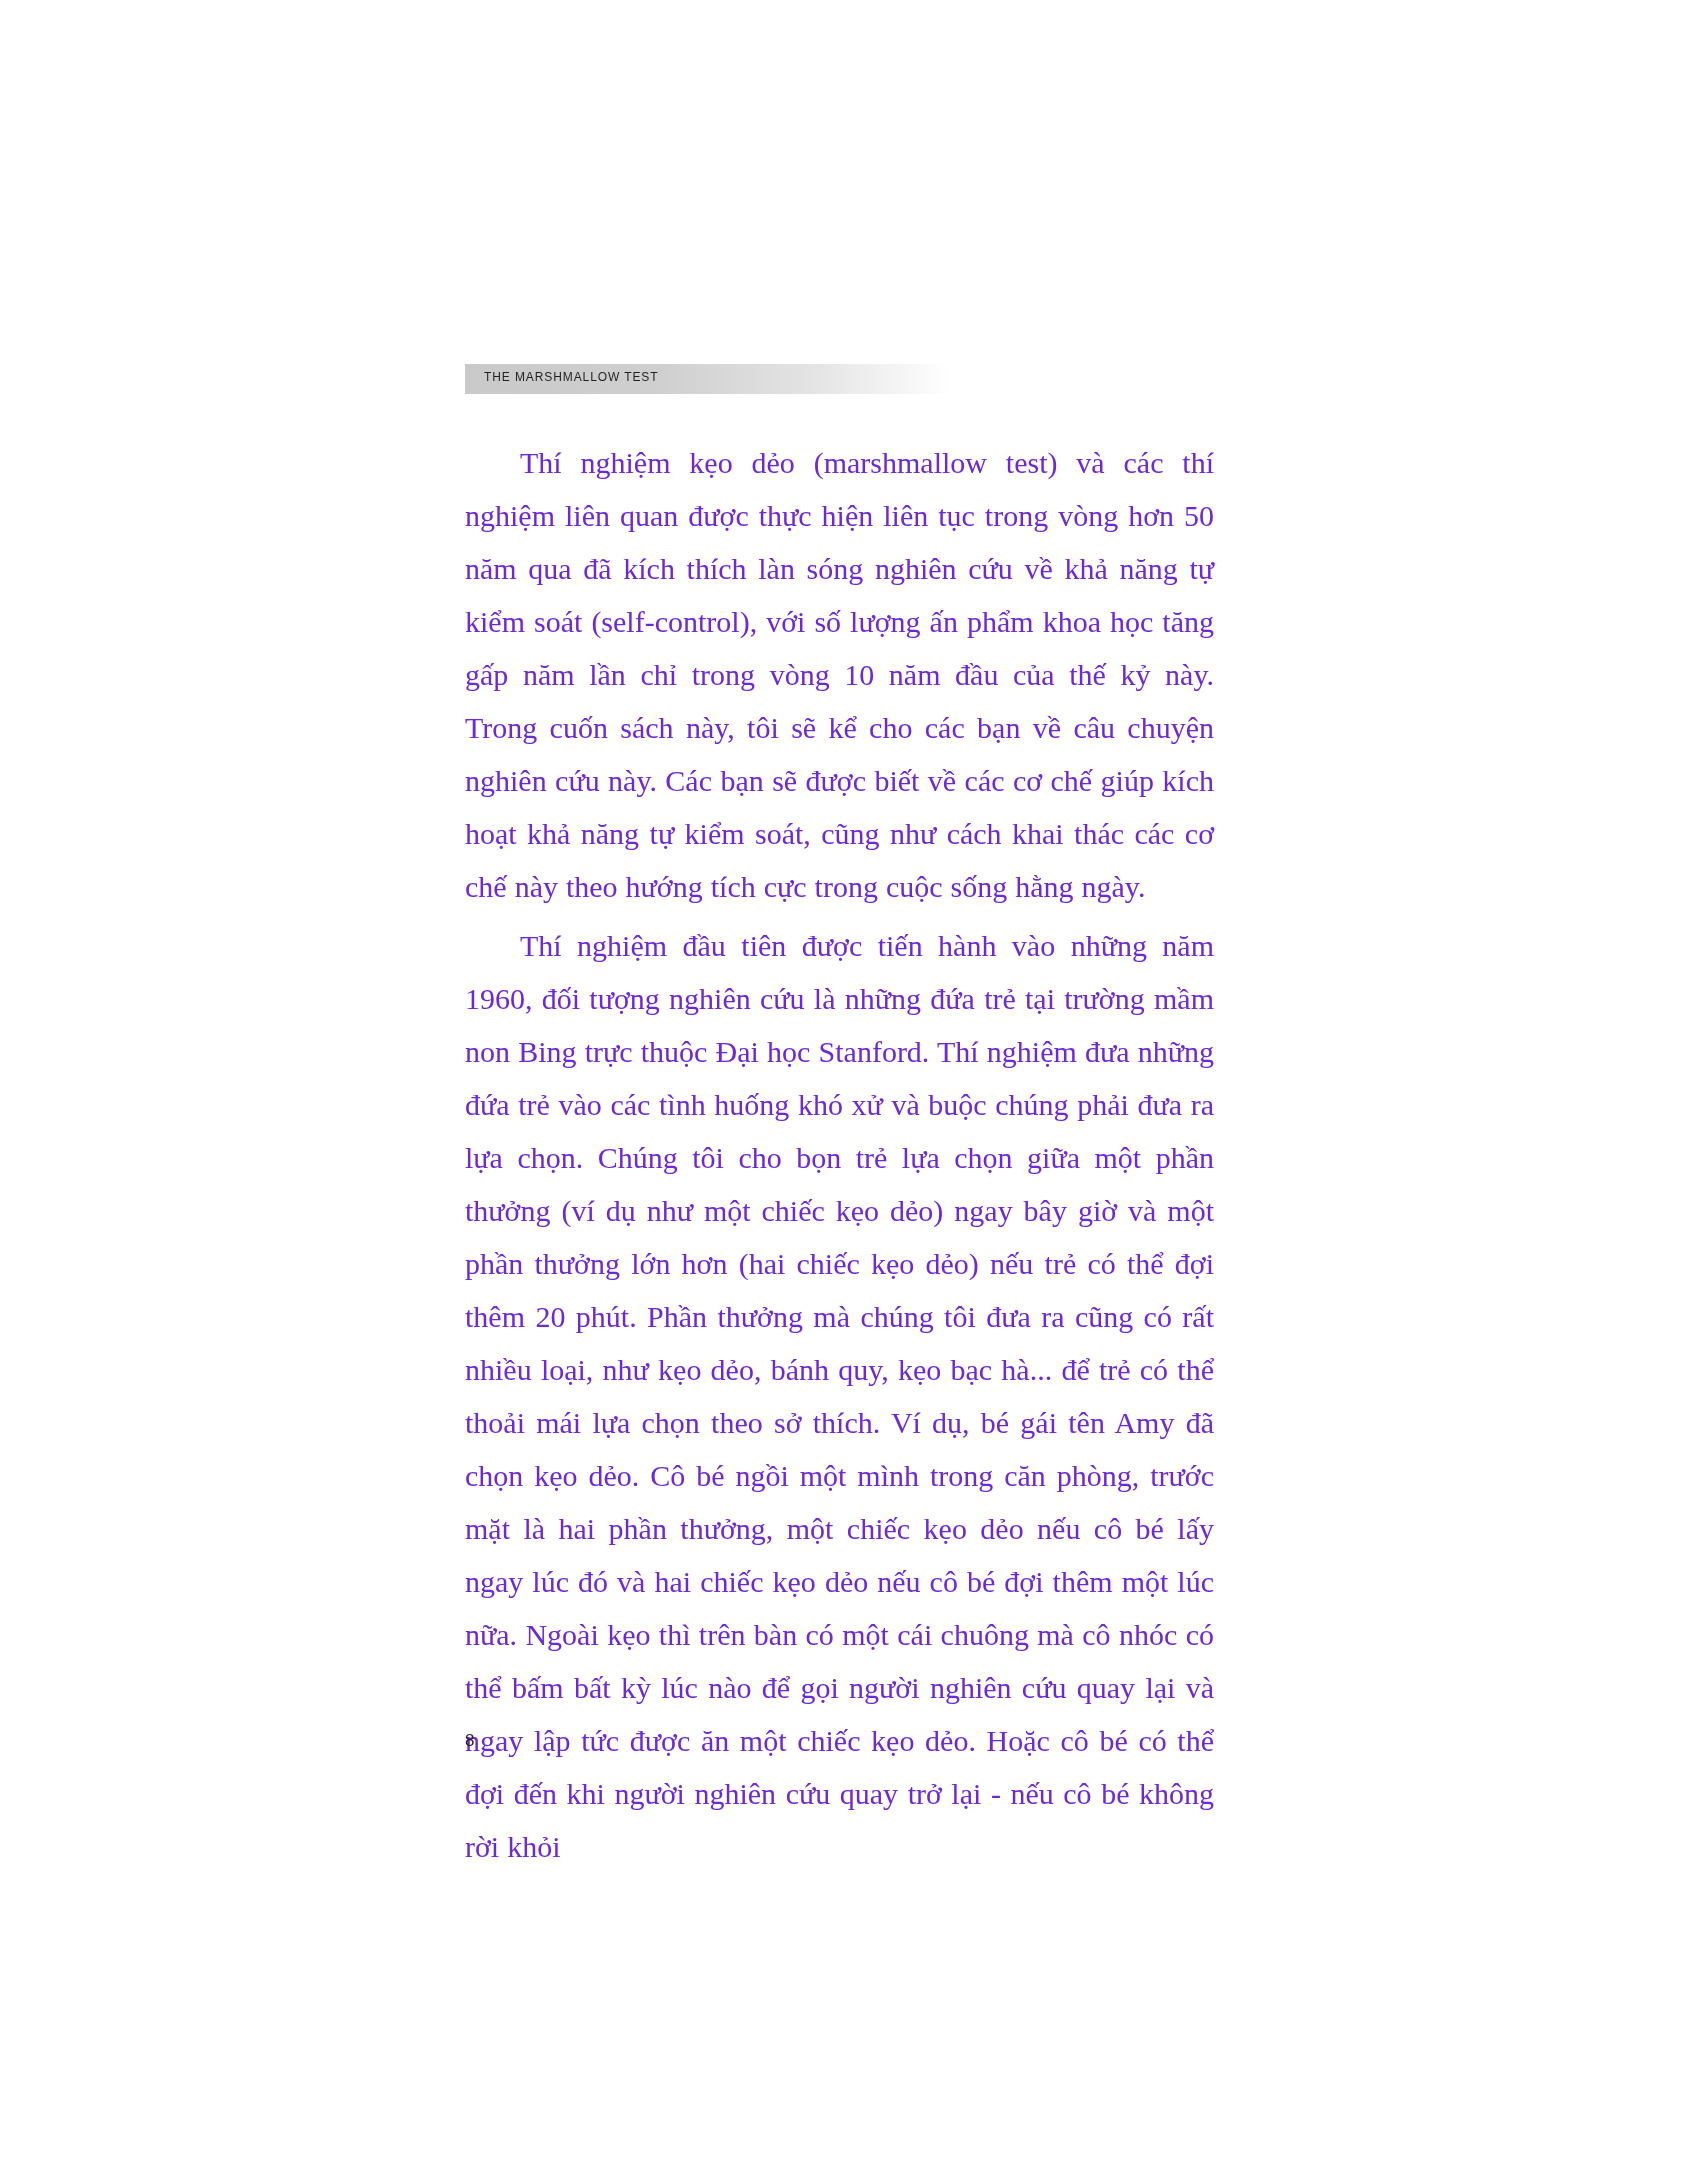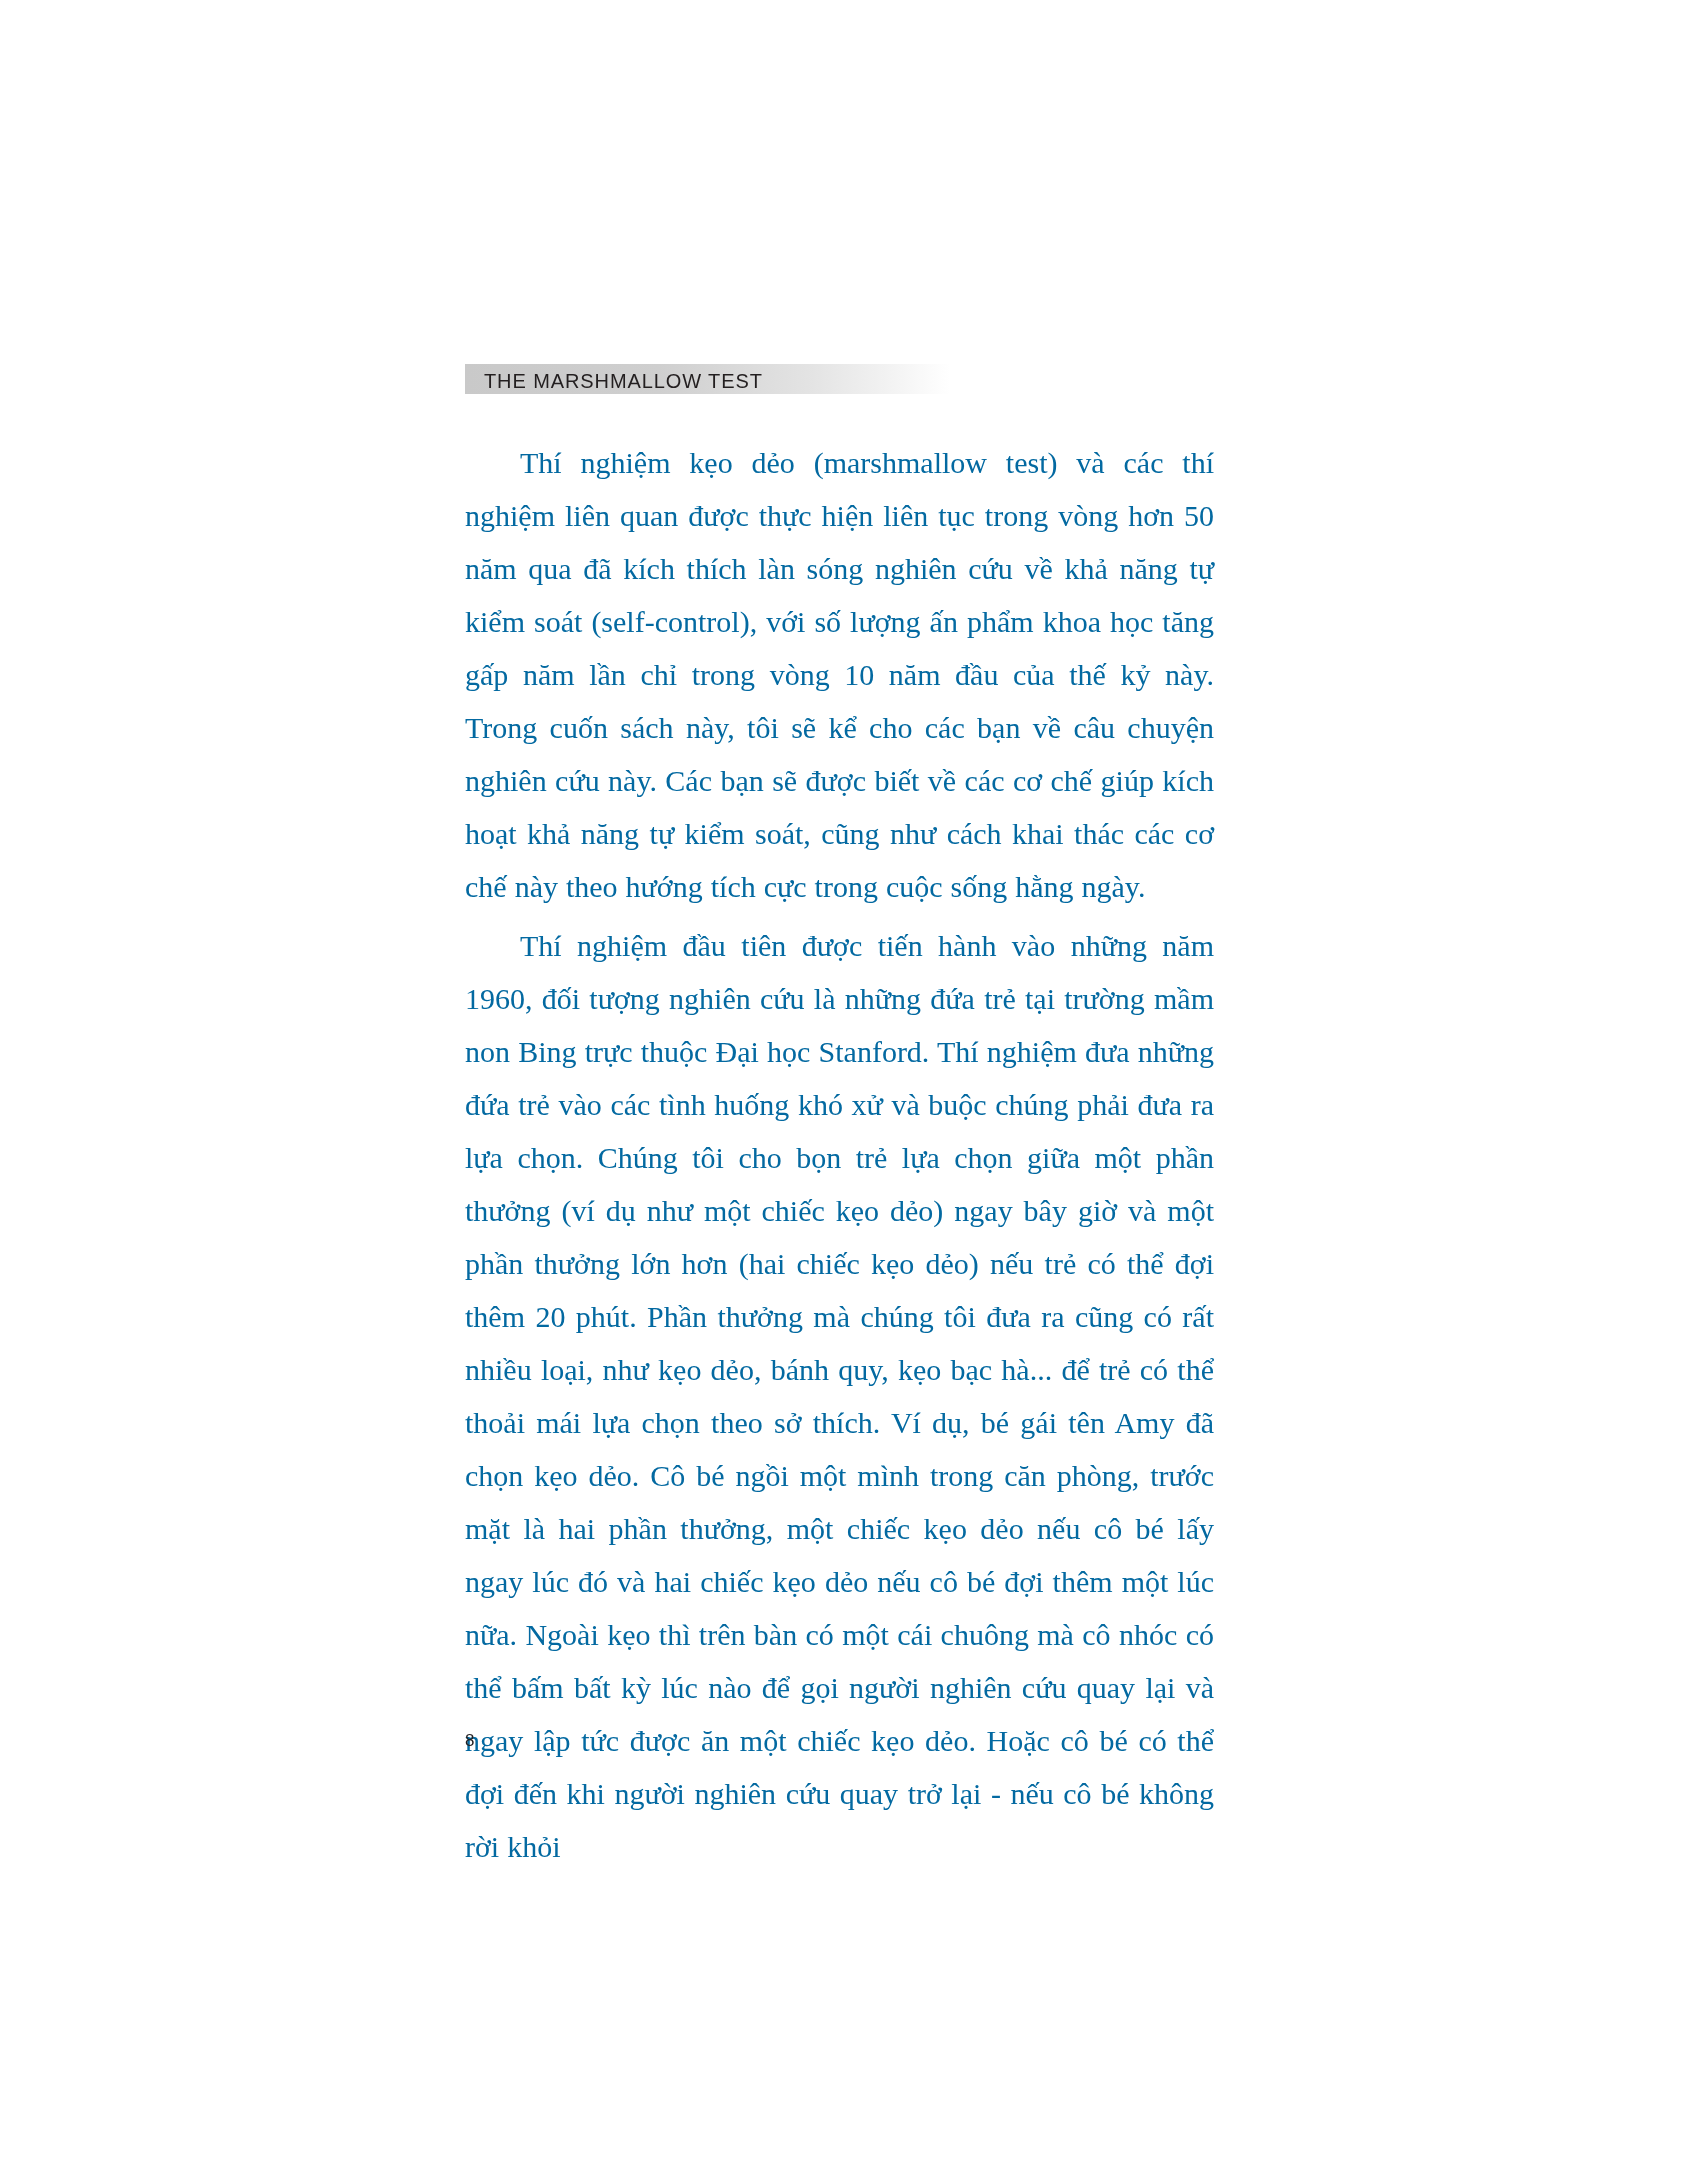--- a/index.html
+++ b/index.html
@@ -30,39 +30,39 @@
     top: 364px;
     width: 485px;
     height: 30px;
     background: linear-gradient(to right, #c9c9c9 0%, #cfcfcf 40%, #e4e4e4 72%, #f7f7f7 92%, #ffffff 100%);
   }
   .header-text {
     position: absolute;
     left: 484px;
     top: 370px;
     font-family: "Liberation Sans", sans-serif;
-    font-size: 20px;
+    font-size: 12px;
     letter-spacing: 0.9px;
     color: #231f20;
     white-space: nowrap;
   }
   .content {
     position: absolute;
     left: 465px;
     top: 436px;
     width: 749px;
   }
   .content p {
     margin: 0 0 6px 0;
     text-indent: 55px;
     text-align: justify;
     font-size: 30px;
     line-height: 53px;
     font-family: "Liberation Serif", serif;
-    color: #0369a1;
+    color: #6d28d9;
     word-spacing: 0.5px;
   }
   .content p.last {
     margin-bottom: 0;
   }
   .folio {
     position: absolute;
     left: 465px;
     top: 1731px;
     font-family: "Liberation Sans", sans-serif;

